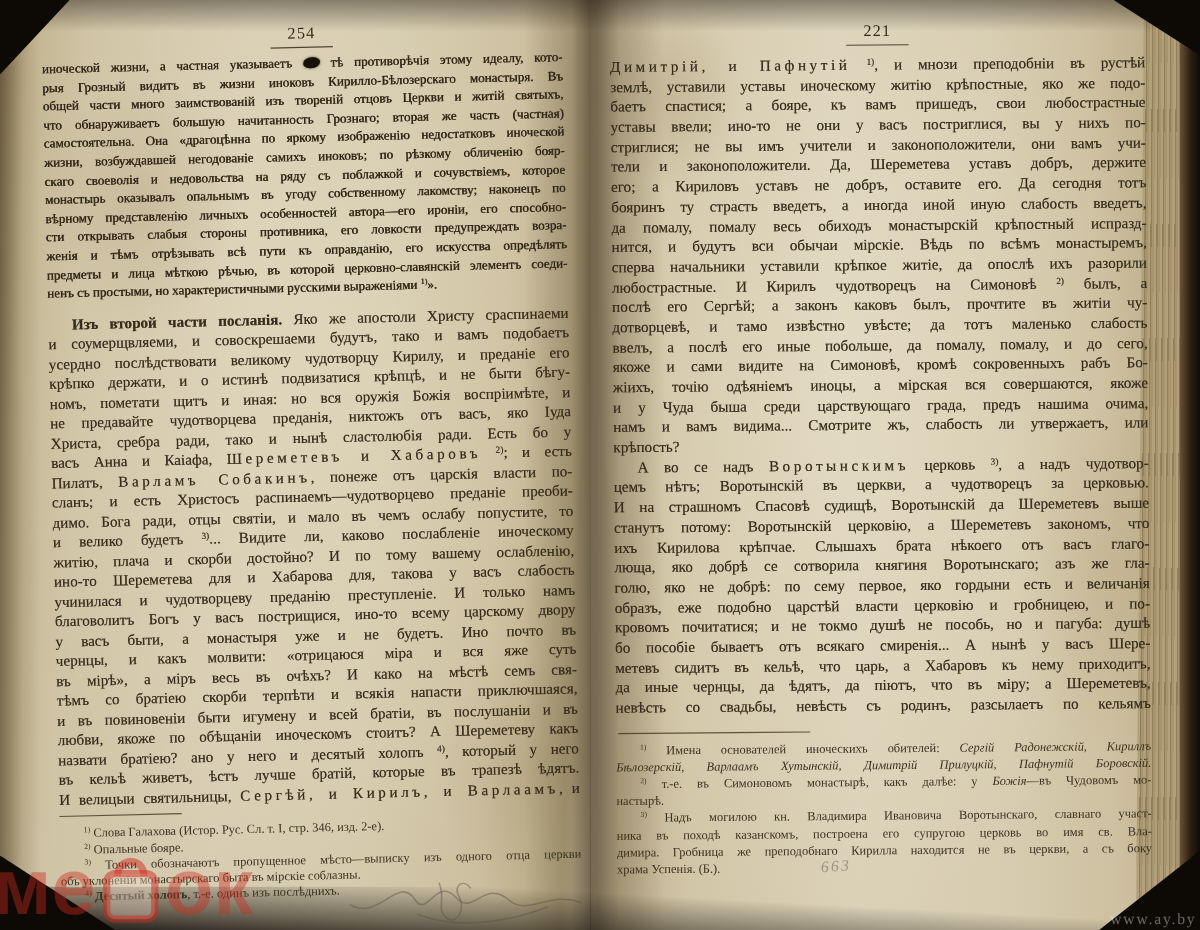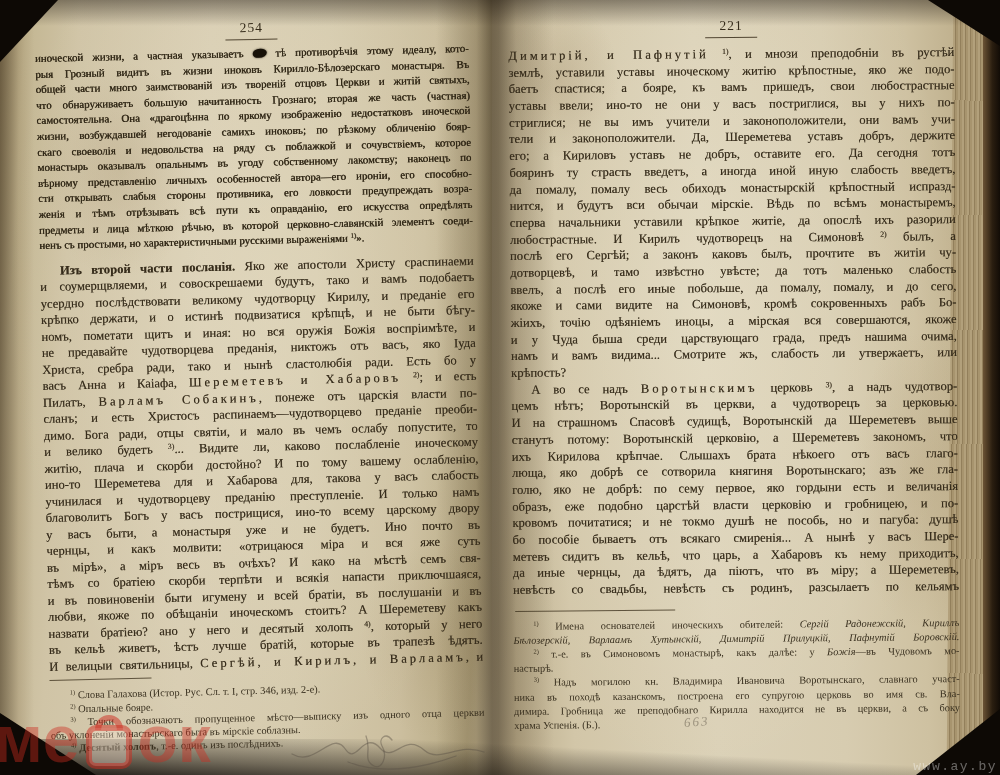--- a/index.html
+++ b/index.html
@@ -68,21 +68,21 @@
   .fnotes .line{height:13.3px;}
   .col-right .fnotes{line-height:14.2px;}
   .col-right .fnotes .line{height:14.2px;}
   .blot{display:inline-block;width:14px;height:9px;background:#171108;
         border-radius:55% 45% 60% 40%;vertical-align:-1px;box-shadow:0 0 2px rgba(23,17,8,.8);}
   
   .wm-meshok{position:absolute;left:-6px;top:706px;display:flex;align-items:center;
     font-family:"Liberation Sans","DejaVu Sans",sans-serif;font-weight:bold;
     font-size:66px;color:rgba(205,42,30,.42);user-select:none;line-height:1;}
   .wm-meshok .bag{margin:0 2px;}
-  .wm-site{position:absolute;right:3px;bottom:1px;font-family:Liberation Mono, monospace;
+  .wm-site{position:absolute;right:3px;bottom:1px;font-family:Liberation Serif, serif;
     font-size:13px;letter-spacing:1.5px;color:rgba(255,255,255,.38);}
   .pencil-swirl{position:absolute;left:288px;top:722px;}
   .pencil-num{position:absolute;left:684px;top:714px;font-size:13px;font-style:italic;
     color:rgba(82,73,60,.45);transform:rotate(-4deg);letter-spacing:2px;}
 </style>
 </head>
 <body>
 
 <div id="photo">
 

